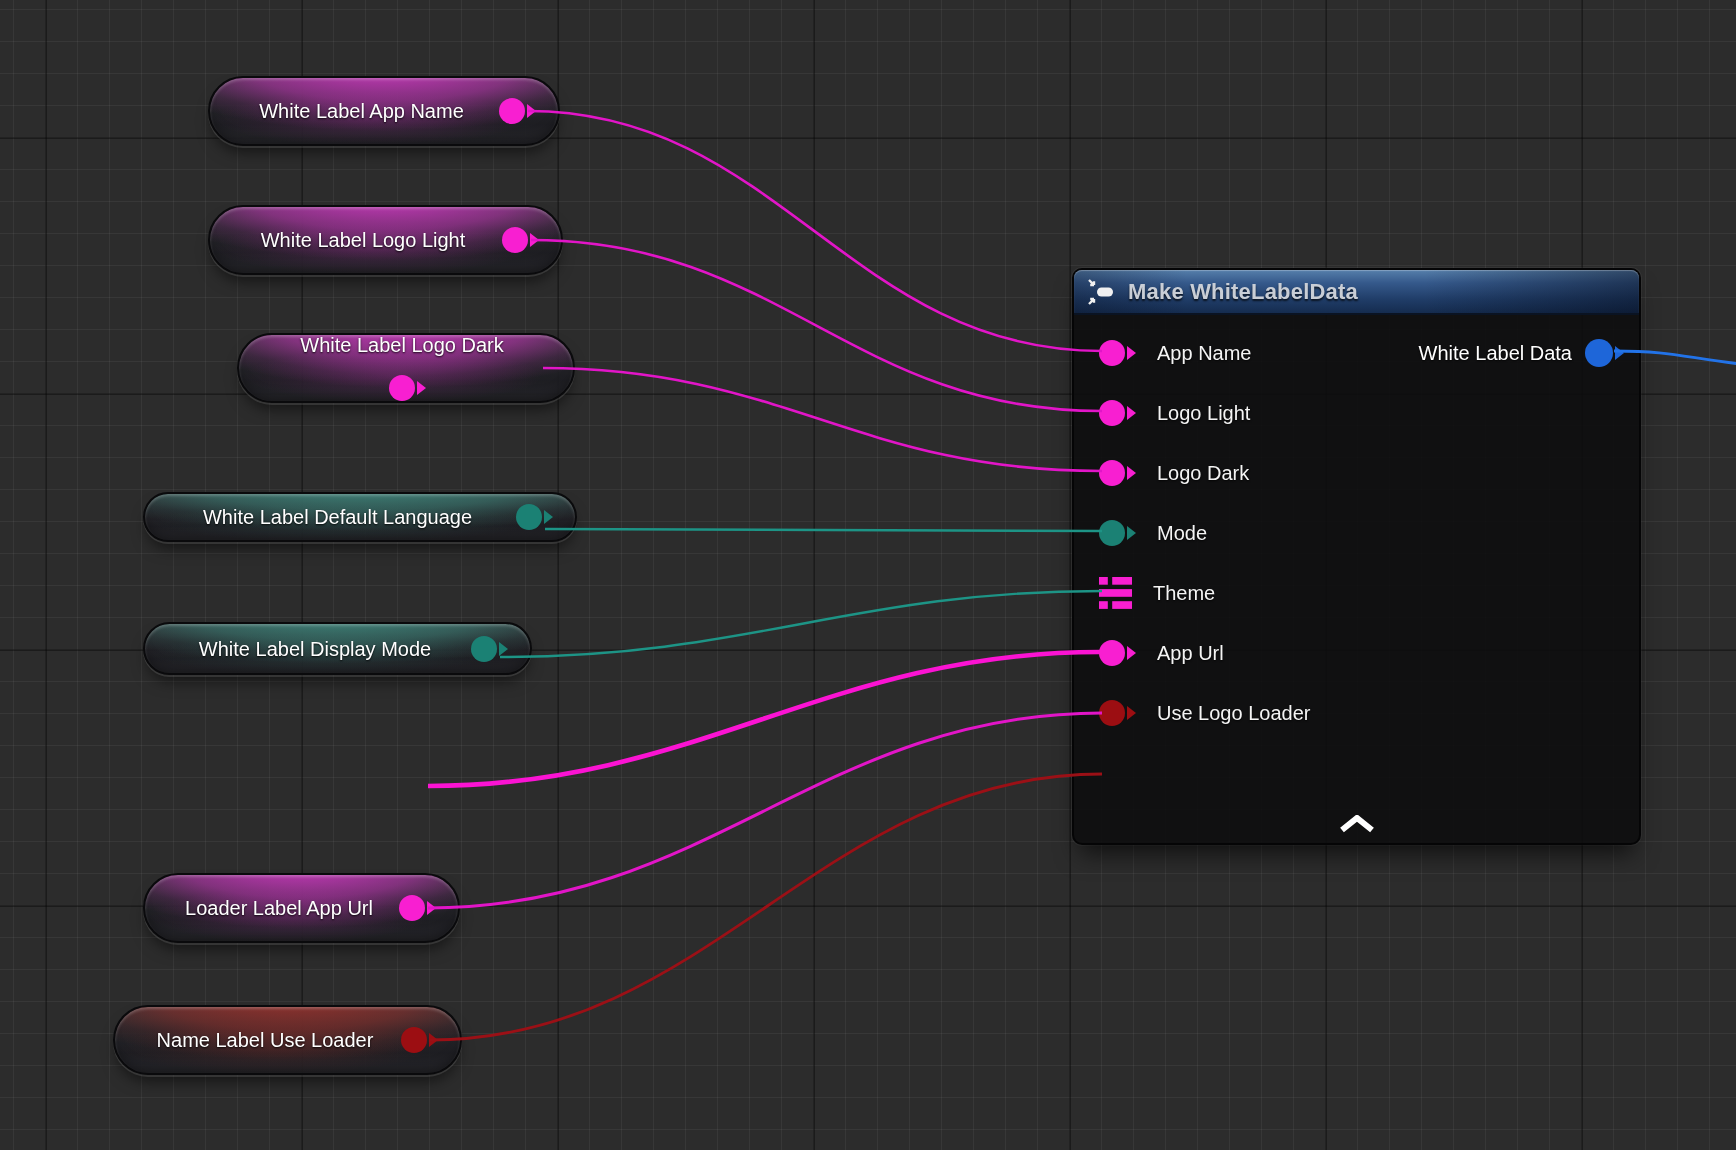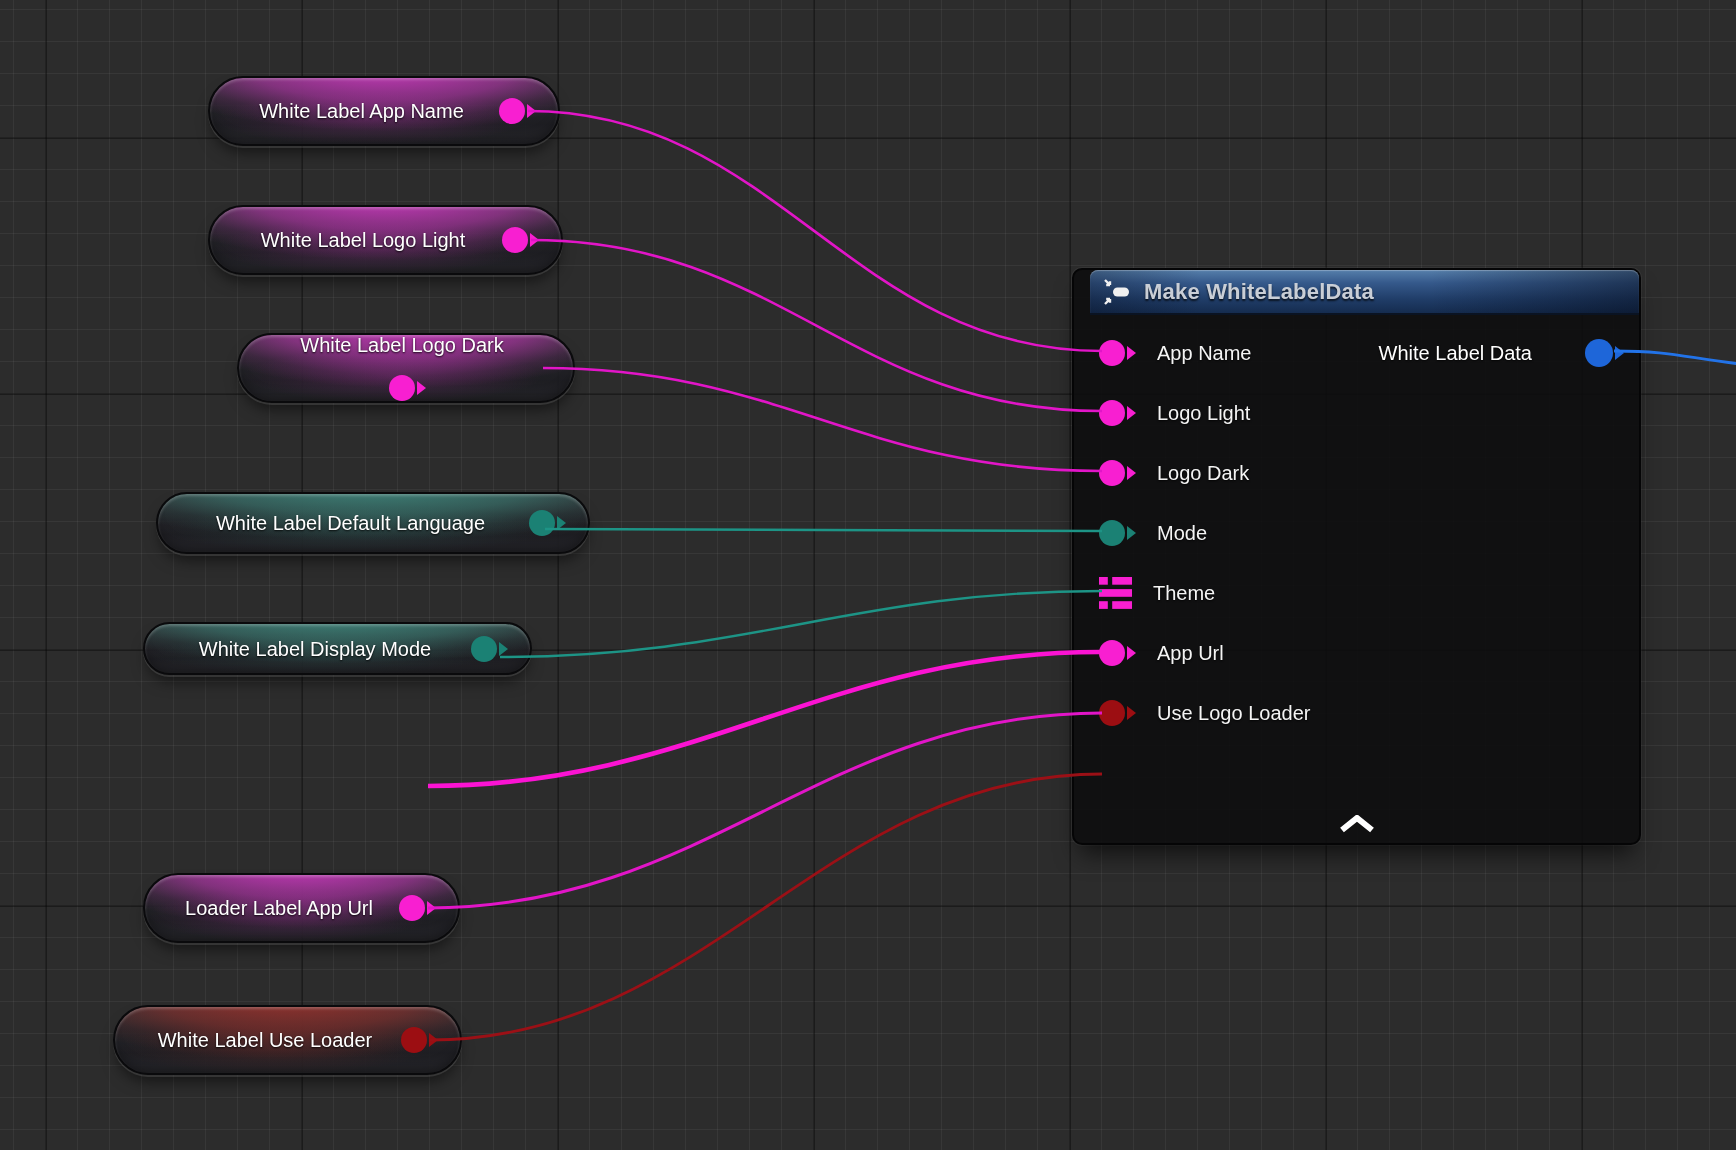--- a/index.html
+++ b/index.html
@@ -49,30 +49,29 @@
     box-shadow:0 16px 24px -8px rgba(0,0,0,0.65), 0 0 0 1px rgba(255,255,255,0.05);
   }
   .make-title{
     height:45px;display:flex;align-items:center;gap:12px;padding:0 14px;
     border-radius:8px 8px 0 0;box-sizing:border-box;
     background:
       linear-gradient(90deg, rgba(5,10,25,0.30) 0%, rgba(0,0,0,0) 20%, rgba(0,0,0,0) 62%, rgba(3,8,22,0.45) 100%),
       linear-gradient(180deg, #567fab 0%, #35598b 30%, #203d68 68%, #152c4f 100%);
     border-bottom:2px solid #0a1322;
     box-shadow:inset 0 1px 1px rgba(255,255,255,0.28);
-    margin-left:16px;
   }
   .make-title .ttl{
     color:#c9ced6;font-size:22px;font-weight:bold;letter-spacing:0.2px;
     text-shadow:0 2px 2px rgba(0,0,0,0.7);white-space:nowrap;
   }
   .make-rows{position:absolute;left:0;top:53px;right:0;}
   .make-row{display:flex;align-items:center;height:60px;padding-left:25px;box-sizing:border-box;}
   .make-row .lbl{color:#f4f4f4;font-size:20px;margin-left:21px;text-shadow:0 1px 2px rgba(0,0,0,0.8);white-space:nowrap;}
-  .out-row{position:absolute;top:53px;right:0;height:60px;display:flex;align-items:center;padding-right:15px;gap:40px;}
+  .out-row{position:absolute;top:53px;right:0;height:60px;display:flex;align-items:center;padding-right:15px;}
   .out-row .lbl{color:#ffffff;font-size:20px;margin-right:13px;text-shadow:0 1px 2px rgba(0,0,0,0.8);white-space:nowrap;}
   .collapse-btn{
     position:absolute;left:50%;bottom:6px;transform:translateX(-50%);
     width:44px;height:26px;display:flex;align-items:center;justify-content:center;cursor:pointer;
   }
   
   .wires{position:absolute;left:0;top:0;pointer-events:none;}
 </style>
 </head>
 <body>
@@ -96,21 +95,21 @@
   </div>
 
   <div class="pill magenta" style="left:237px;top:333px;width:338px;height:70px;flex-direction:column;">
     <span class="lbl">White Label Logo Dark</span>
     <span class="pin" style="--pc: #f81fd1;">
         <span class="pin-circle"></span>
         <span class="pin-nub"></span>
       </span>
   </div>
 
-  <div class="pill teal" style="left:156px;top:492px;width:434px;height:62px;">
+  <div class="pill teal" style="left:143px;top:492px;width:434px;height:50px;">
     <span class="lbl">White Label Default Language</span>
     <span class="pin" style="--pc: #1b8174;">
         <span class="pin-circle"></span>
         <span class="pin-nub"></span>
       </span>
   </div>
 
   <div class="pill teal" style="left:143px;top:622px;width:389px;height:53px;">
     <span class="lbl">White Label Display Mode</span>
     <span class="pin" style="--pc: #1b8174;">
@@ -122,21 +121,21 @@
 
   <div class="pill magenta" style="left:143px;top:873px;width:317px;height:70px;">
     <span class="lbl">Loader Label App Url</span>
     <span class="pin" style="--pc: #f81fd1;">
         <span class="pin-circle"></span>
         <span class="pin-nub"></span>
       </span>
   </div>
 
   <div class="pill red" style="left:113px;top:1005px;width:349px;height:70px;">
-    <span class="lbl">White Label Use Loader</span>
+    <span class="lbl">Name Label Use Loader</span>
     <span class="pin" style="--pc: #9c0e12;">
         <span class="pin-circle"></span>
         <span class="pin-nub"></span>
       </span>
   </div>
 
   <div class="make-node">
     <div class="make-title">
       <svg width="28" height="26" viewBox="0 0 28 26">
         <rect x="9" y="8.5" width="16" height="9" rx="4.5" fill="#f0f0f0"></rect>

